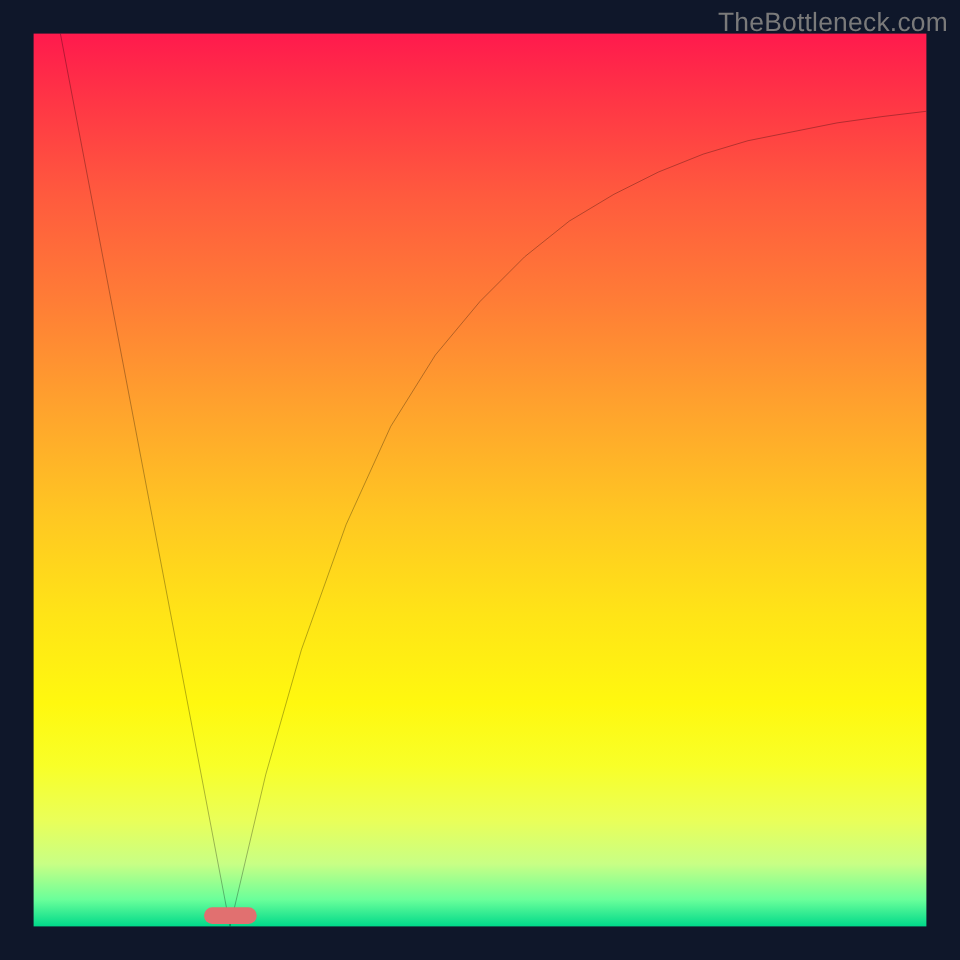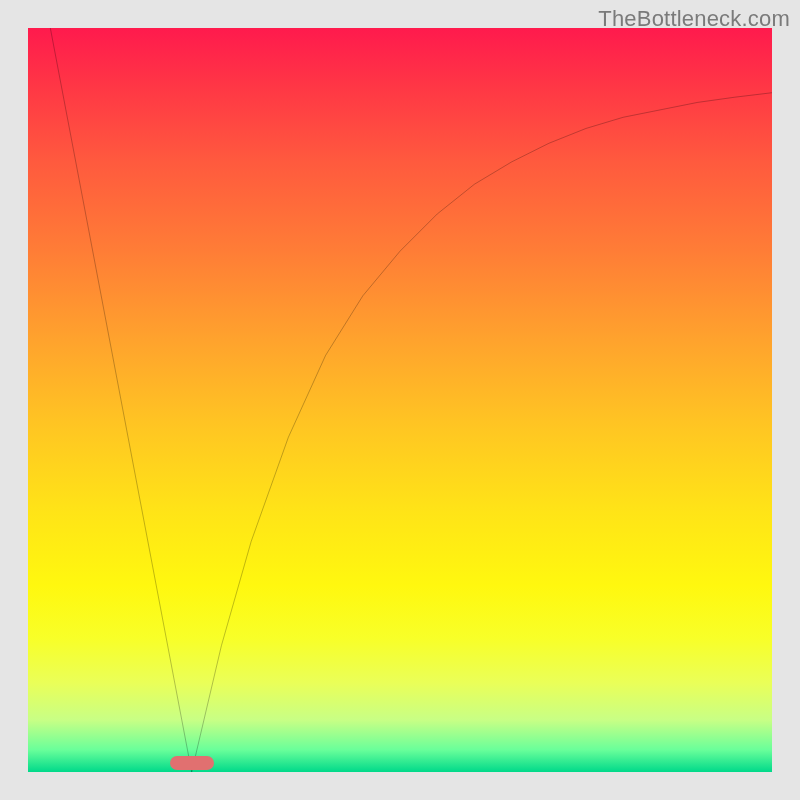--- a/index.html
+++ b/index.html
@@ -10,21 +10,21 @@
     background: #000;
     font-family: Arial, Helvetica, sans-serif;
     overflow: hidden;
   }
   .frame {
     position: absolute;
     top: 0;
     left: 0;
     width: 800px;
     height: 800px;
-    background: #e5e5e5;
+    background: #0f172a;
   }
   .plot-area {
     position: absolute;
     left: 28px;
     top: 28px;
     width: 744px;
     height: 744px;
     
     background: linear-gradient(
       to bottom,

